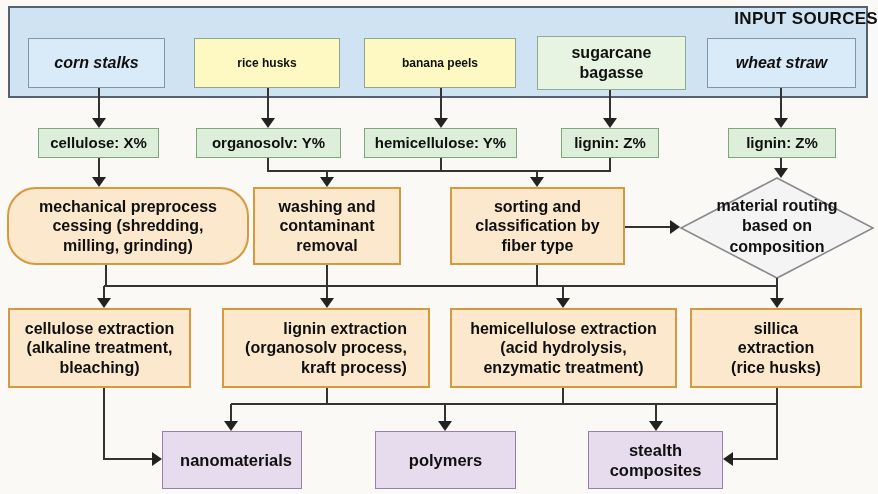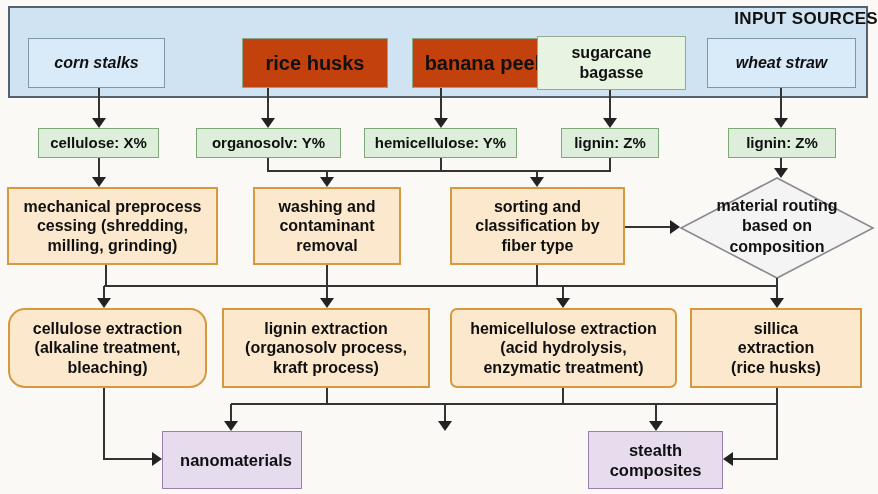--- a/index.html
+++ b/index.html
@@ -9,21 +9,21 @@
     font-family:"Liberation Sans", sans-serif;
     font-weight:700; color:#101010;
   }
   .node {
     position:absolute; display:flex; align-items:center; justify-content:center;
     text-align:center; box-sizing:border-box; white-space:pre-line; line-height:1.22;
   }
   .banner { background:#cfe3f2; border:2px solid #55626e; }
   .banner-title { position:absolute; left:0; right:0; top:9px; text-align:right; font-size:17px; letter-spacing:.3px; }
   .src-blue  { background:#d9eaf8; border:1.5px solid #7e97a9; font-size:16px;font-style:italic; }
-  .src-green { background:#c2410c; border:1.5px solid #8aa98c; font-size:20px;margin-left:48px; }
+  .src-green { background:#fef9c3; border:1.5px solid #8aa98c; font-size:12px; }
   .src-pale  { background:#e7f4e2; border:1.5px solid #93ab93; font-size:16px; }
   .comp { background:#ddeeda; border:1.5px solid #7ea877; font-size:15px;justify-content:center; }
   .proc { background:#fbe8cd; border:2px solid #d7993e; font-size:16px; }
   .outp { background:#e7dcee; border:1.5px solid #9780ae; font-size:16.5px; }
   .routing-text { position:absolute; text-align:center; font-size:16px; line-height:1.28; white-space:pre-line; }
   .ln { position:absolute; background:#333; }
   .ad { position:absolute; width:0; height:0;
         border-left:7px solid transparent; border-right:7px solid transparent;
         border-top:10px solid #222; }
   .ar { position:absolute; width:0; height:0;
@@ -48,51 +48,52 @@
   <div class="node src-pale" style="left:537px;top:36px;width:149px;height:54px;"><span>sugarcane
 bagasse</span></div>
   <div class="node src-blue" style="left:707px;top:38px;width:149px;height:50px;"><span>wheat straw</span></div>
 
   <div class="node comp" style="left:38px;top:128px;width:121px;height:30px;"><span>cellulose: X%</span></div>
   <div class="node comp" style="left:196px;top:128px;width:145px;height:30px;"><span>organosolv: Y%</span></div>
   <div class="node comp" style="left:364px;top:128px;width:153px;height:30px;"><span>hemicellulose: Y%</span></div>
   <div class="node comp" style="left:561px;top:128px;width:98px;height:30px;"><span>lignin: Z%</span></div>
   <div class="node comp" style="left:728px;top:128px;width:108px;height:30px;"><span>lignin: Z%</span></div>
 
-  <div class="node proc" style="left:7px;top:187px;width:211px;height:78px;"><span>mechanical preprocess
+  <div class="node proc" style="left:7px;top:187px;width:242px;height:78px;border-radius:29px;"><span>mechanical preprocess
 cessing (shredding,
 milling, grinding)</span></div>
   <div class="node proc" style="left:253px;top:187px;width:148px;height:78px;"><span>washing and
 contaminant
 removal</span></div>
   <div class="node proc" style="left:450px;top:187px;width:175px;height:78px;"><span>sorting and
 classification by
 fiber type</span></div>
 
   <svg class="diamond" style="left:679px;top:176px;" width="196" height="104">
     <polygon points="98,2 194,52 98,102 2,52" fill="#f4f4f4" stroke="#8a8a8a" stroke-width="1.6"></polygon>
   </svg>
   <div class="routing-text" style="left:682px;top:196px;width:190px;">material routing
 based on
 composition</div>
 
-  <div class="node proc" style="left:8px;top:308px;width:199px;height:80px;border-radius:17px;"><span>cellulose extraction
+  <div class="node proc" style="left:8px;top:308px;width:183px;height:80px;"><span>cellulose extraction
 (alkaline treatment,
 bleaching)</span></div>
-  <div class="node proc" style="left:222px;top:308px;width:208px;height:80px;"><span>lignin extraction
+  <div class="node proc" style="left:222px;top:308px;width:208px;height:80px;text-align:right;"><span>lignin extraction
 (organosolv process,
 kraft process)</span></div>
-  <div class="node proc" style="left:450px;top:308px;width:227px;height:80px;border-radius:7px;"><span>hemicellulose extraction
+  <div class="node proc" style="left:450px;top:308px;width:227px;height:80px;"><span>hemicellulose extraction
 (acid hydrolysis,
 enzymatic treatment)</span></div>
   <div class="node proc" style="left:690px;top:308px;width:172px;height:80px;"><span>sillica
 extraction
 (rice husks)</span></div>
 
   <div class="node outp" style="left:162px;top:431px;width:140px;height:58px;padding-left:8px;"><span>nanomaterials</span></div>
+  <div class="node outp" style="left:375px;top:431px;width:141px;height:58px;"><span>polymers</span></div>
   <div class="node outp" style="left:588px;top:431px;width:135px;height:58px;"><span>stealth
 composites</span></div>
 
   <div class="ln" style="left:98px;top:88px;width:2px;height:31px;"></div>
     <div class="ad" style="left:92px;top:118px;"></div>
   <div class="ln" style="left:267px;top:88px;width:2px;height:31px;"></div>
     <div class="ad" style="left:261px;top:118px;"></div>
   <div class="ln" style="left:440px;top:88px;width:2px;height:31px;"></div>
     <div class="ad" style="left:434px;top:118px;"></div>
   <div class="ln" style="left:609px;top:90px;width:2px;height:29px;"></div>

